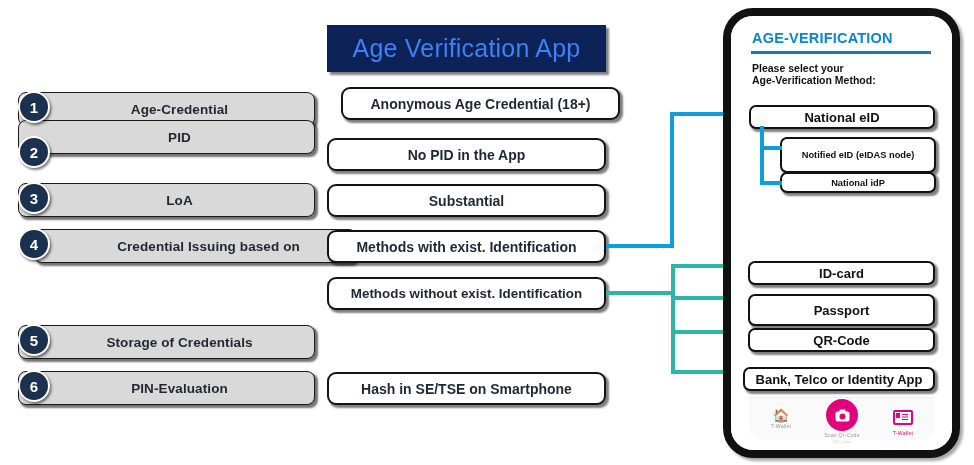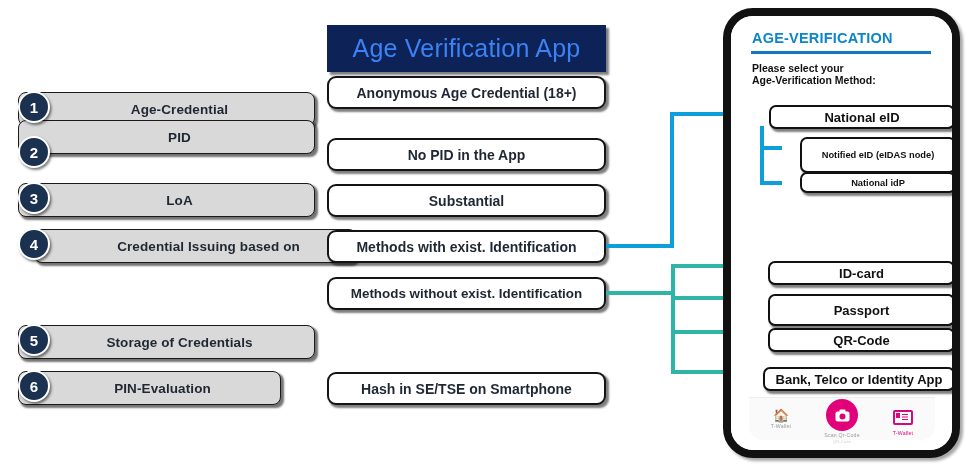--- a/index.html
+++ b/index.html
@@ -94,21 +94,20 @@
     font-size:10.5px;font-weight:700;color:#111;line-height:12px;
   }
   .obox{
     position:absolute;
     background:#ffffff;
     border:2px solid #111111;
     border-radius:7px;
     box-shadow:2.5px 2.5px 2px rgba(0,0,0,.5);
     display:flex;align-items:center;justify-content:center;
     box-sizing:border-box;
-    margin-left:20px;
   }
   .obox span{font-size:13px;font-weight:700;color:#111;white-space:nowrap;}
   .obox.sub span{font-size:9.3px;}
 
   
   .pconn{position:absolute;background:#0e9fdb;z-index:3;}
 
   
   .navbar{
     position:absolute;left:18px;bottom:10px;width:186px;height:42px;
@@ -170,32 +169,32 @@
     <span>4</span>
   </div>
 
   <div class="pill" style="left:18px;top:325px;width:297px;">
     <span class="pill-label">Storage of Credentials</span>
   </div>
   <div class="numcircle" style="left:18px;top:324px;">
     <span>5</span>
   </div>
 
-  <div class="pill" style="left:18px;top:371px;width:263px;justify-content:center;">
+  <div class="pill" style="left:18px;top:371px;width:297px;justify-content:center;">
     <span class="pill-label">PIN-Evaluation</span>
   </div>
   <div class="numcircle" style="left:18px;top:370px;">
     <span>6</span>
   </div>
 
   <div class="app-title">
     <span>Age Verification App</span>
   </div>
 
-  <div class="mbox" style="top:76px;">
+  <div class="mbox" style="top:87px;margin-left:14px;">
     <span>Anonymous Age Credential (18+)</span>
   </div>
   <div class="mbox" style="top:138px;">
     <span>No PID in the App</span>
   </div>
   <div class="mbox" style="top:184px;">
     <span>Substantial</span>
   </div>
   <div class="mbox" style="top:230px;">
     <span>Methods with exist. Identification</span>

